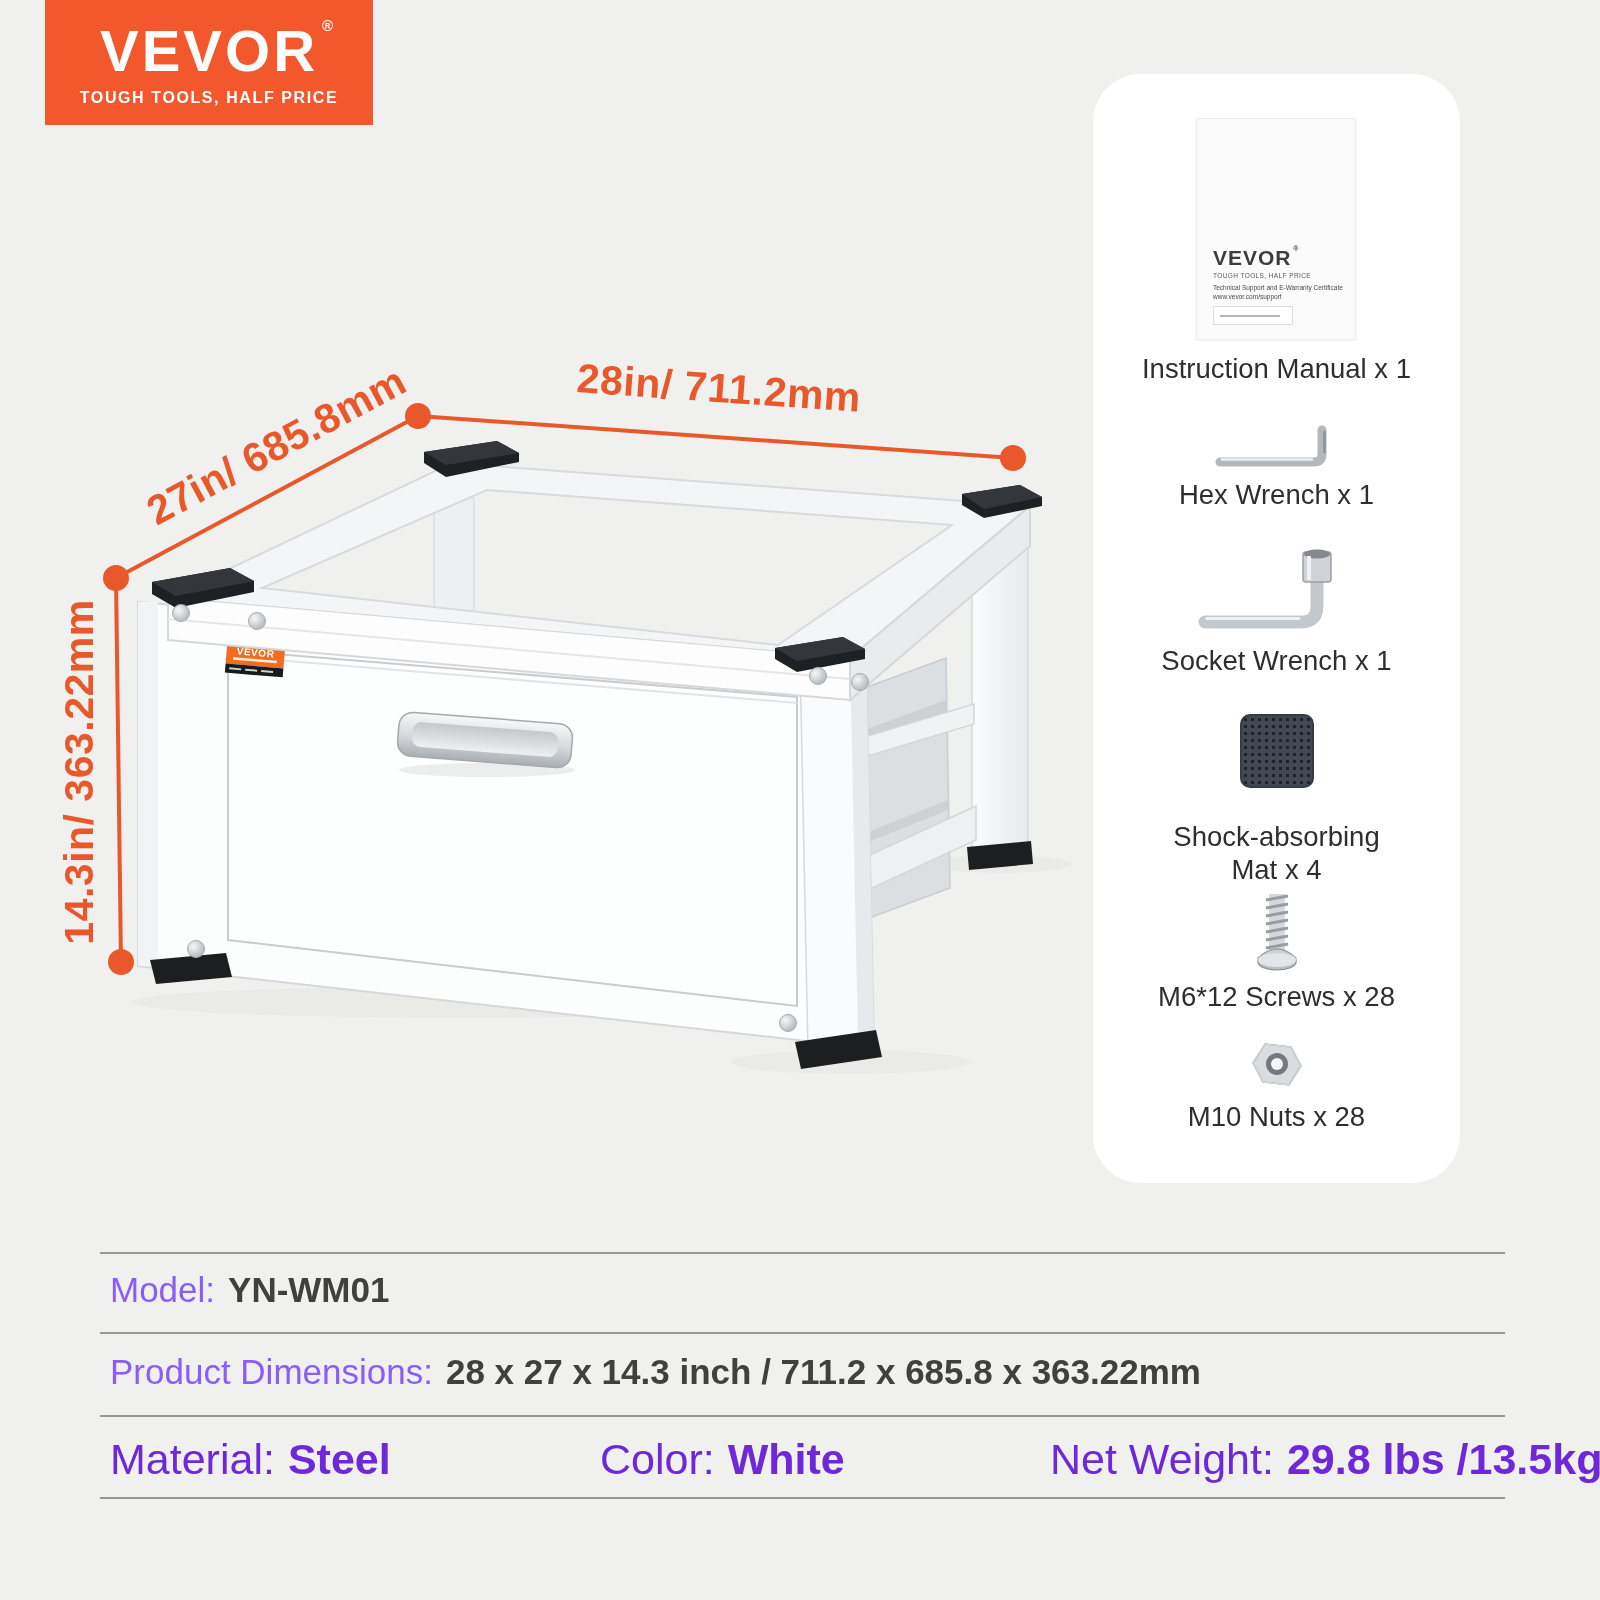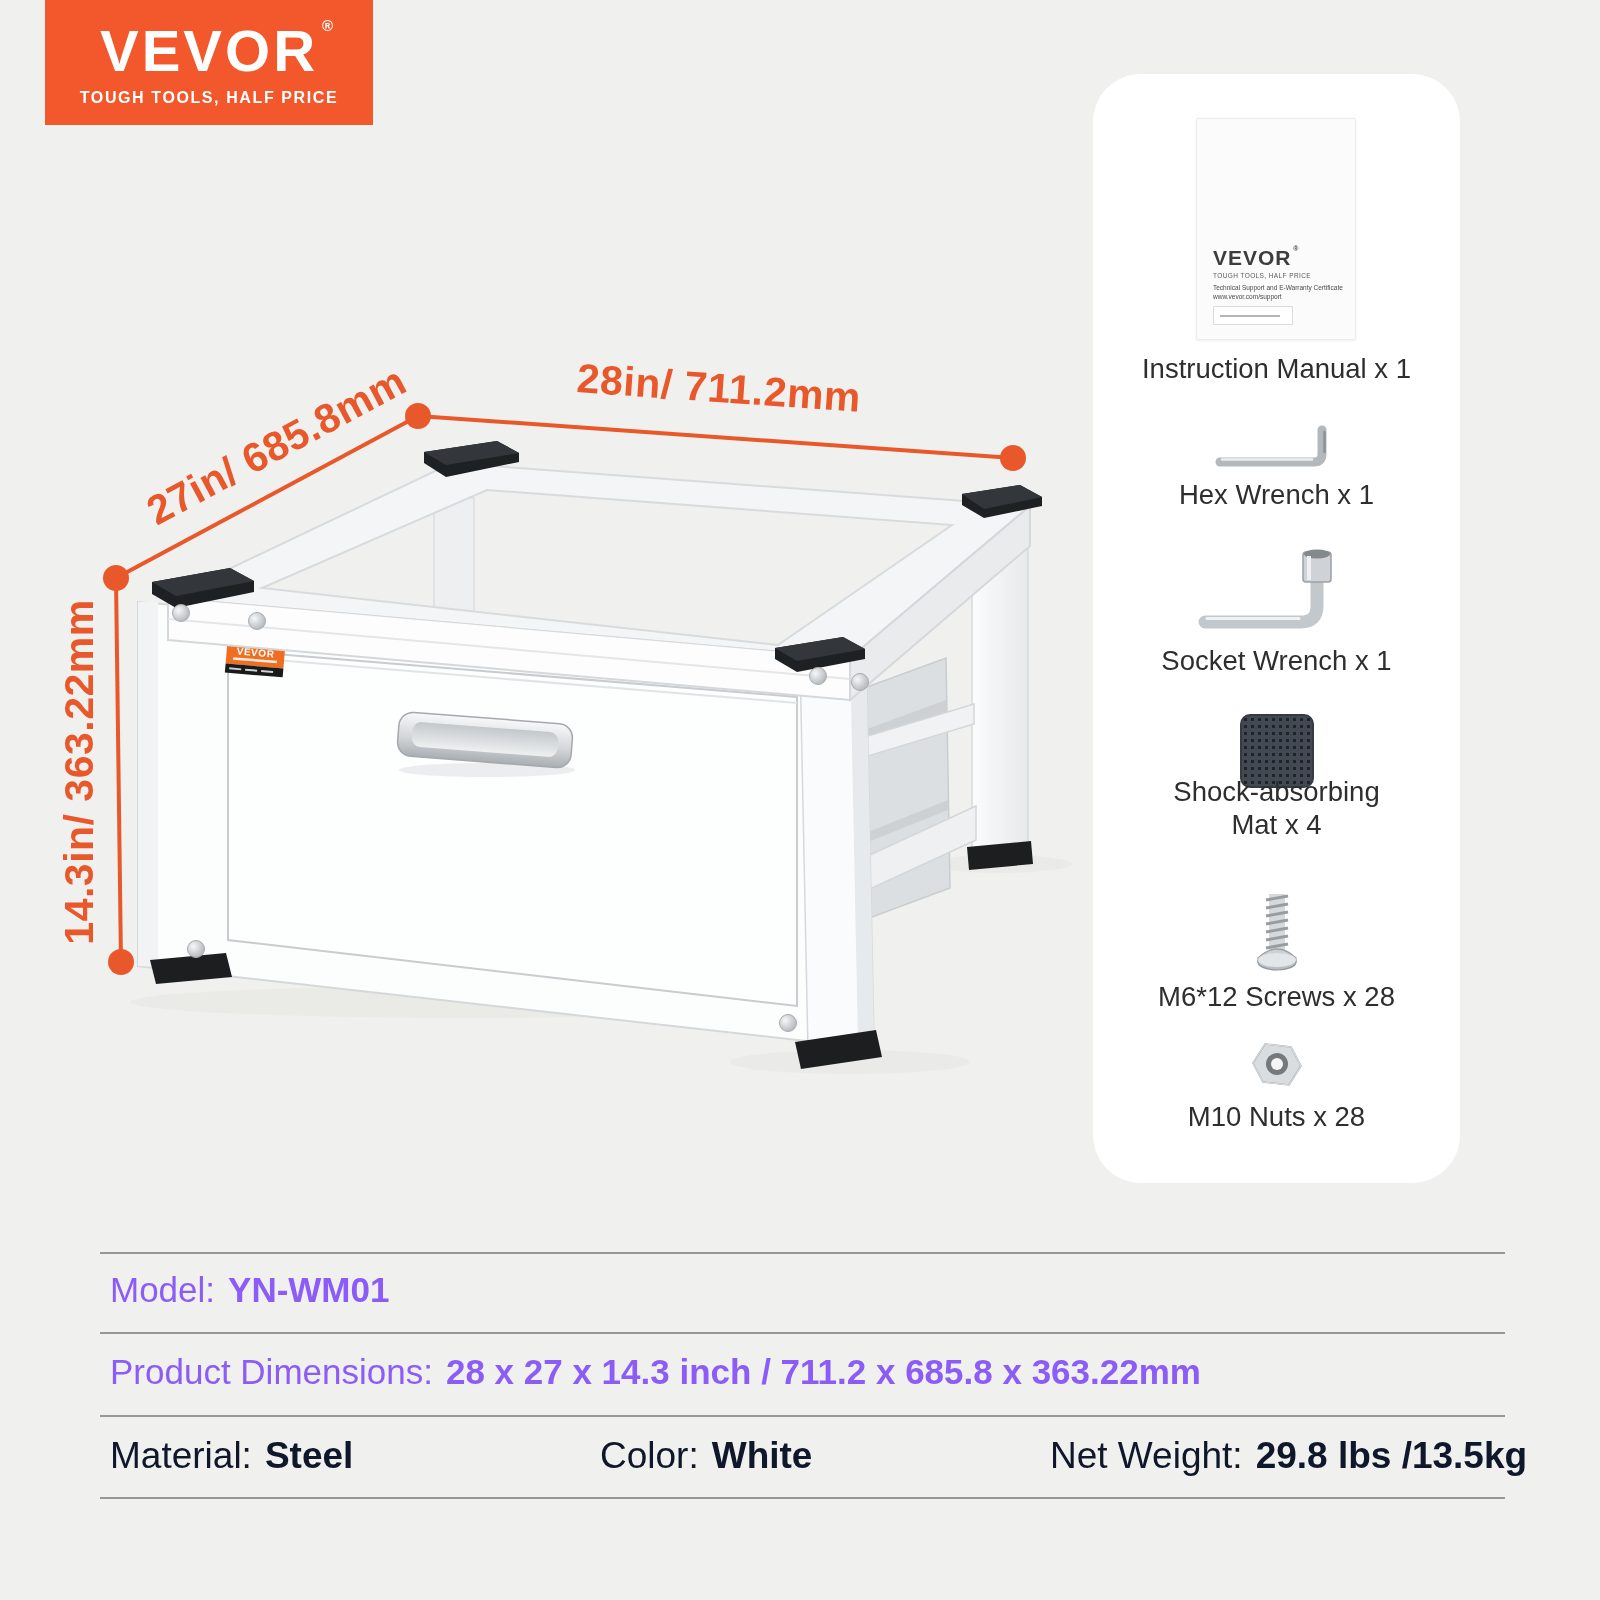--- a/index.html
+++ b/index.html
@@ -51,22 +51,22 @@
     width:74px;height:74px;border-radius:10px;
     background-color:#434952;
     background-image:radial-gradient(#1e232a 1.4px, transparent 1.7px);
     background-size:7px 7px;background-position:2px 2px;
     box-shadow:inset 0 0 0 2px #363b43;
   }
   
   .rule{position:absolute;left:100px;width:1405px;height:2px;background:#979797;}
   .spec-row{position:absolute;left:110px;font-size:35px;color:#1c1c1c;white-space:nowrap;}
   .spec-row .lab{font-weight:400;color:#8b5cf6;}
-  .spec-row .val{font-weight:700;color:#8b5cf6;margin-left:13px;}
-  .spec-cell{position:absolute;font-size:37px;white-space:nowrap;color:#0f172a;}
+  .spec-row .val{font-weight:700;color:#404040;margin-left:13px;}
+  .spec-cell{position:absolute;font-size:43px;white-space:nowrap;color:#6d28d9;}
 </style>
 </head>
 <body>
 
 <svg class="scene" viewBox="0 0 1600 1600" xmlns="http://www.w3.org/2000/svg">
   <defs>
     <linearGradient id="handleGrad" x1="0" y1="0" x2="0" y2="1">
       <stop offset="0" stop-color="#f7f8f9"></stop>
         <stop offset="0.55" stop-color="#d4d8db"></stop>
         <stop offset="1" stop-color="#a9aeb2"></stop>
@@ -232,21 +232,21 @@
       <rect x="106" y="8" width="28" height="30" rx="3" fill="#cfd3d7" stroke="#9ba1a5" stroke-width="1.5"></rect>
       <ellipse cx="120" cy="10" rx="13" ry="4.5" fill="#84898d"></ellipse>
       <rect x="110" y="12" width="4" height="24" fill="#eef0f1"></rect>
     </svg>
   </div>
   <div class="item-label" style="top:570px;">Socket Wrench x 1</div>
 
   <div class="icon-wrap" style="top:640px;height:74px;">
     <div class="mat-icon"></div>
   </div>
-  <div class="item-label" style="top:701px;">
+  <div class="item-label" style="top:746px;">
     <span>Shock-absorbing</span><br>
     <span>Mat x 4</span>
   </div>
 
   <div class="icon-wrap" style="top:814px;height:88px;">
     <svg width="46" height="88" viewBox="0 0 46 88">
       <rect x="15" y="6" width="16" height="56" fill="#d5d9dc"></rect>
       <g stroke="#979da1" stroke-width="3">
         <line x1="12" y1="12" x2="34" y2="8"></line>
         <line x1="12" y1="20" x2="34" y2="16"></line>

